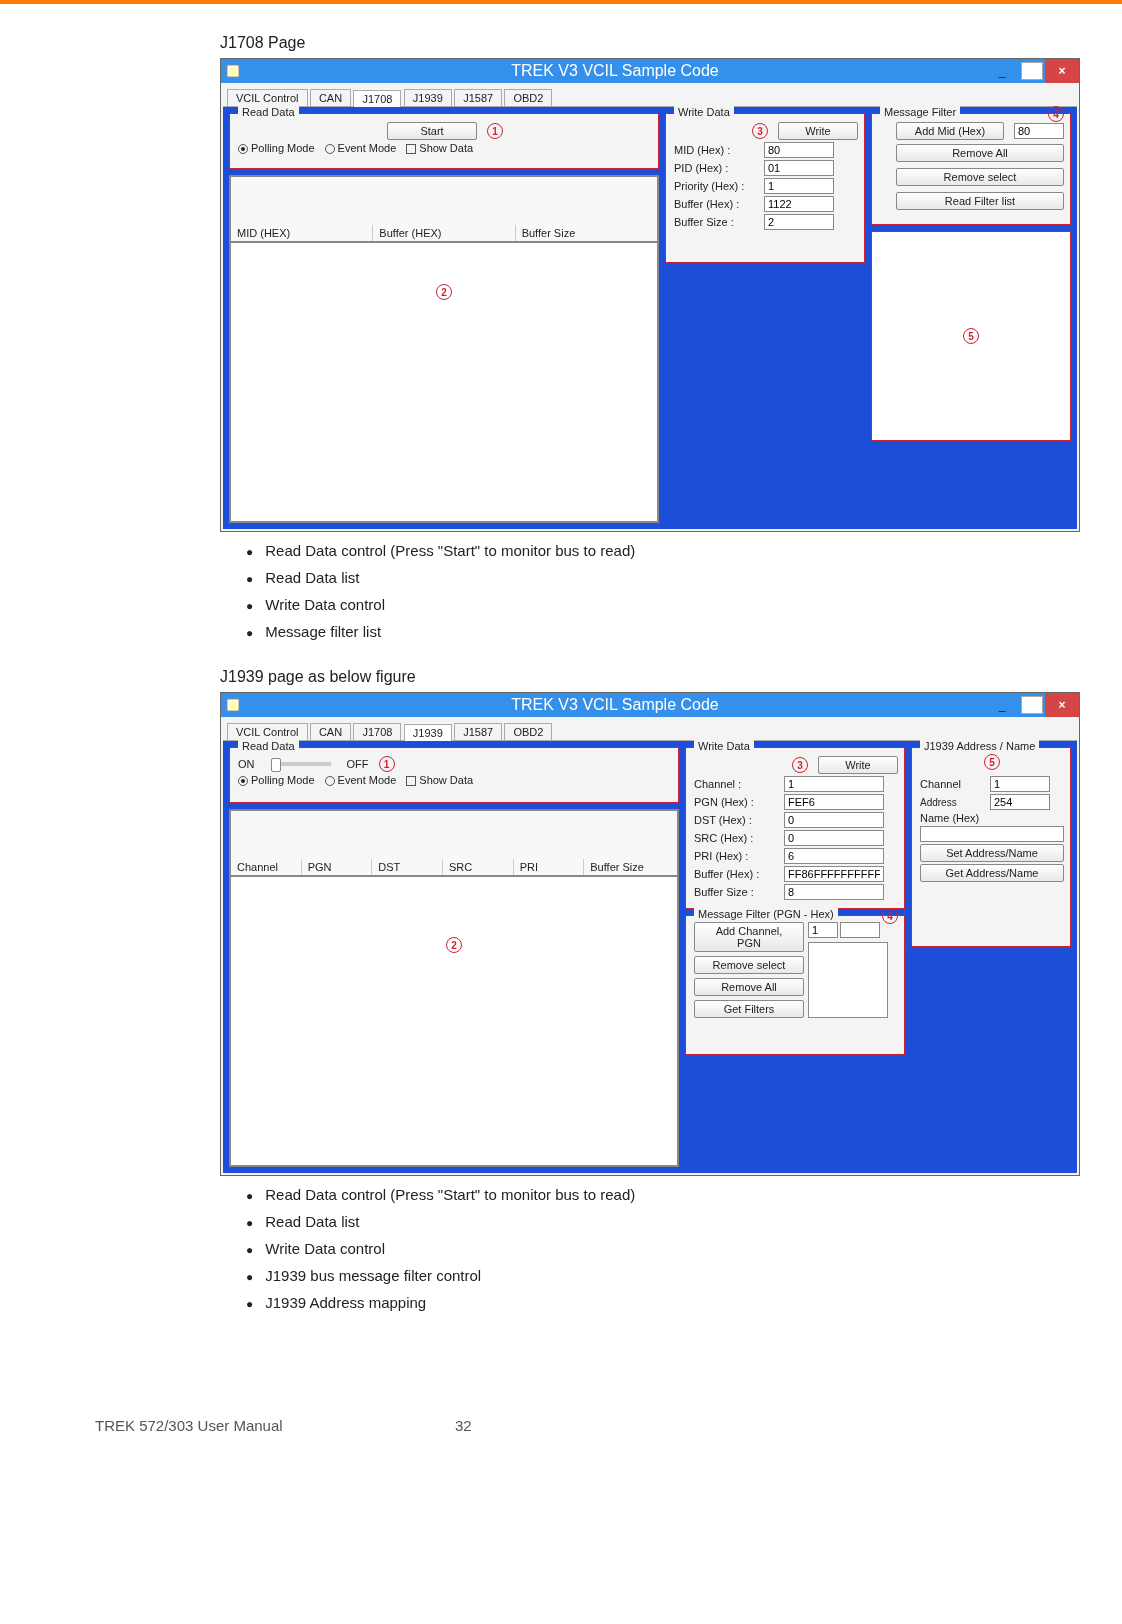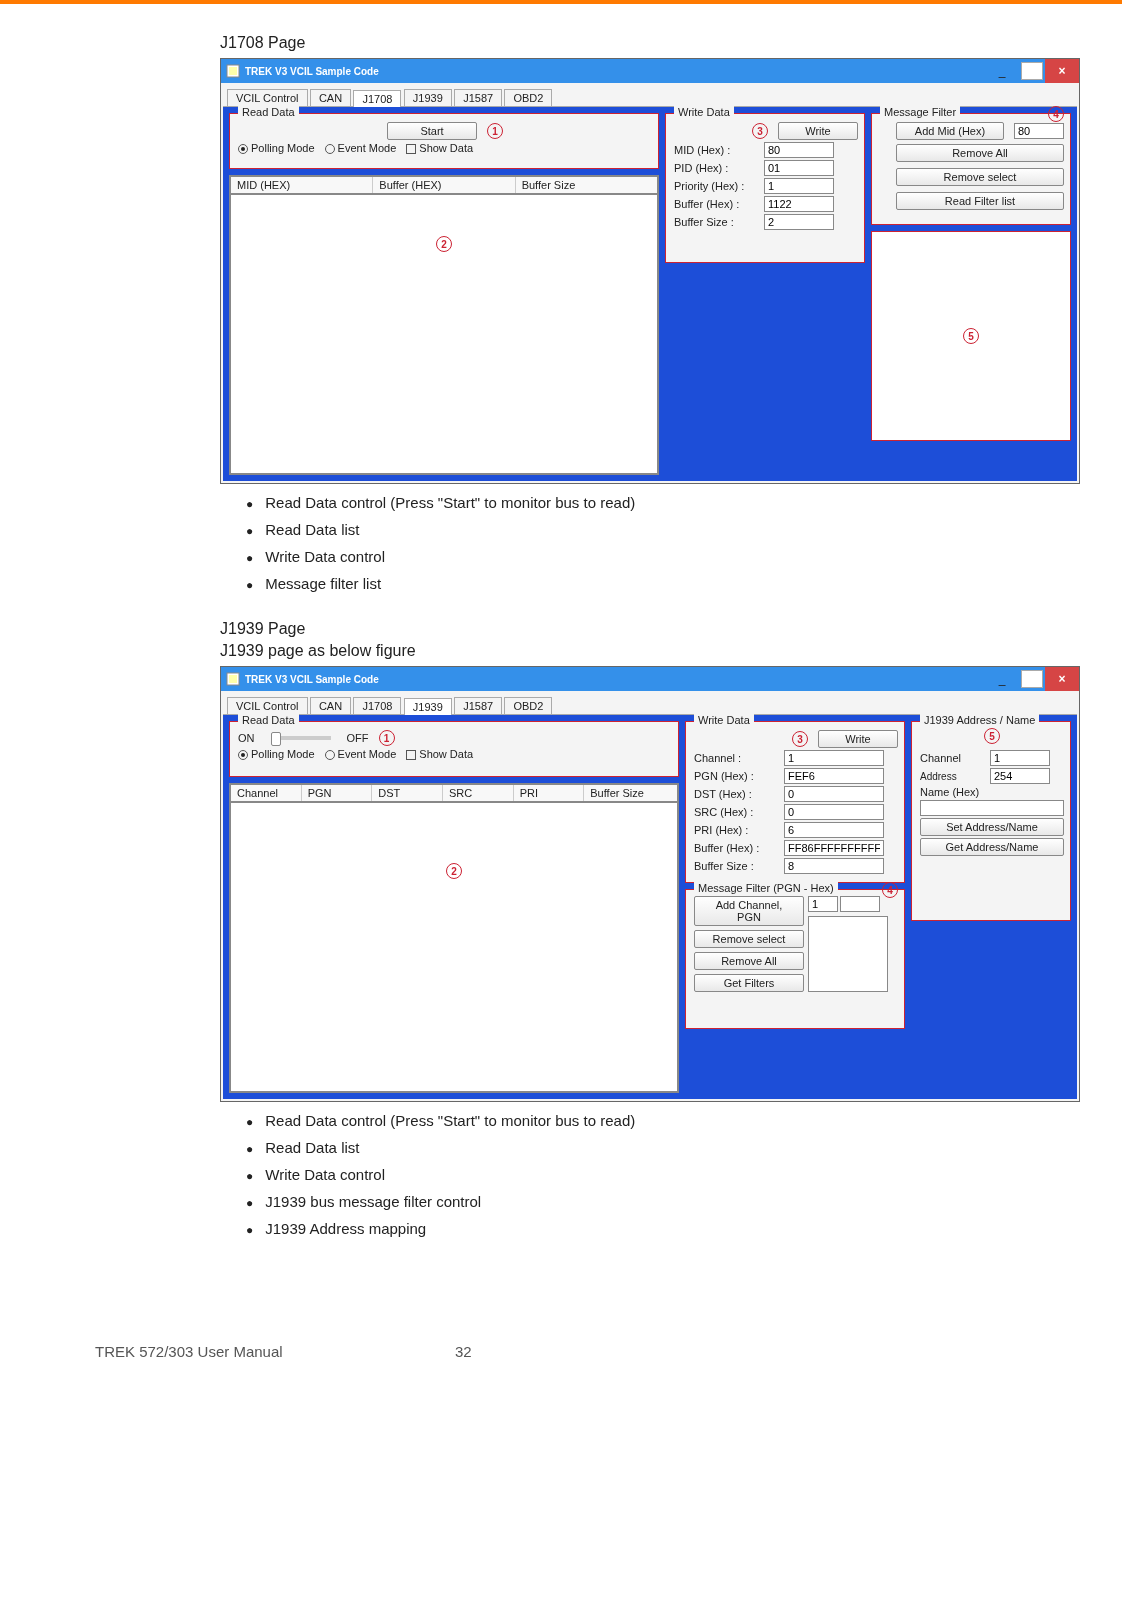--- a/index.html
+++ b/index.html
@@ -4,21 +4,21 @@
 <style>
   * { box-sizing: border-box; }
   body { margin:0; font-family: Arial, Helvetica, sans-serif; background:#fff; color:#222; }
   .topbar { height:4px; background:#ff7a00; }
   .page { width: 860px; margin: 0 auto 0 220px; padding-top:28px; }
   .heading { font-size:16px; line-height:22px; }
   .window { border:1px solid #666; margin-top:4px; font-size:12px; }
   .titlebar { background:#3490ea; color:#fff; display:flex; align-items:center; height:24px; font-size:12px; }
   .titlebar .icon { width:24px; text-align:center; font-size:11px; color:#555; background:#3490ea; }
   .titlebar .icon svg { vertical-align:middle; }
-  .titlebar .title { flex:1; font-weight:700; font-size:10px; }
+  .titlebar .title { flex:1; text-align:center; font-weight:400; font-size:16px; }
   .winbtn { width:34px; height:24px; display:flex; align-items:center; justify-content:center; color:#222; }
   .winbtn.min { background:#3490ea; color:#222; }
   .winbtn.max { background:#fff; border:1px solid #aaa; margin:2px; height:18px; width:22px; }
   .winbtn.close { background:#d64545; color:#fff; font-weight:700; }
   .client { background:#f4f4f4; padding:2px; }
   .tabbar { background:#f4f4f4; border-bottom:1px solid #aaa; padding:4px 4px 0 4px; }
   .tab { display:inline-block; padding:2px 8px; border:1px solid #aaa; border-bottom:none; margin-right:-1px; background:#f4f4f4; font-size:11px; }
   .tab.active { background:#fff; position:relative; top:1px; }
   .columns { display:flex; background:#1d4ed8; padding:6px; gap:6px; align-items:flex-start; }
   .group { border:1.5px solid #c23; padding:6px 6px 6px 8px; position:relative; background:#f4f4f4; }
@@ -27,21 +27,21 @@
   .wbtn { width:110px; margin:2px 0; }
   .radio-dot { width:10px; height:10px; border:1px solid #555; border-radius:50%; display:inline-block; vertical-align:middle; margin-right:3px; position:relative; }
   .radio-dot.sel::after { content:""; position:absolute; width:4px; height:4px; background:#222; border-radius:50%; top:2px; left:2px; }
   .chk { width:10px; height:10px; border:1px solid #555; display:inline-block; vertical-align:middle; margin-right:3px; }
   .input { border:1px solid #888; background:#fff; padding:1px 3px; font-size:11px; height:16px; }
   .rowline { display:flex; align-items:center; gap:10px; margin:2px 0; }
   .rowline label { font-size:11px; }
   .listbox { background:#fff; border:1px solid #888; }
   .marker { display:inline-flex; align-items:center; justify-content:center; width:16px; height:16px; border:1.5px solid #c23; border-radius:50%; color:#c23; font-size:10px; font-weight:700; }
   .header-row { display:flex; border:1px solid #888; background:#f8f8f8; font-size:11px; }
-  .header-row span { padding:2px 6px; border-right:1px solid #ccc; }
+  .header-row span { padding:2px 6px; border-right:1px solid #ccc;margin-top:48px; }
   .header-row span:last-child{ border-right:none; }
   .bullets { list-style:none; padding-left:26px; margin:6px 0 20px 0; }
   .bullets li { font-size:15px; line-height:26px; }
   .bullets li::before { content:"●"; font-size:12px; margin-right:12px; }
   .footer { width:1100px; padding:0 0 30px 95px; display:flex; font-size:15px; color:#555; margin-top:100px; }
   .footer .fn { flex:0 0 360px; }
   .sliderbar { width:60px; height:4px; background:#ccc; display:inline-block; vertical-align:middle; position:relative; margin:0 6px; }
   .sliderbar::after { content:""; position:absolute; left:0; top:-4px; width:8px; height:12px; background:#fff; border:1px solid #888; border-radius:2px; }
   .wd { width:80px; display:inline-block; font-size:11px; }
 </style>
@@ -157,21 +157,20 @@
     </div>
   </div>
 
   <ul class="bullets">
     <li>Read Data control (Press "Start" to monitor bus to read)</li>
     <li>Read Data list</li>
     <li>Write Data control</li>
     <li>Message filter list</li>
   </ul>
 
-  <div class="heading" style="margin-top:10px;">J1939 Page</div>
   <div class="heading">J1939 page as below figure</div>
 
   <div class="window">
     <div class="titlebar">
       <div class="icon">
         <svg width="14" height="14">
             <rect x="1" y="1" width="12" height="12" fill="#fff" stroke="#888"></rect>
             <rect x="3" y="3" width="8" height="8" fill="#ffa"></rect>
           </svg>
       </div>

